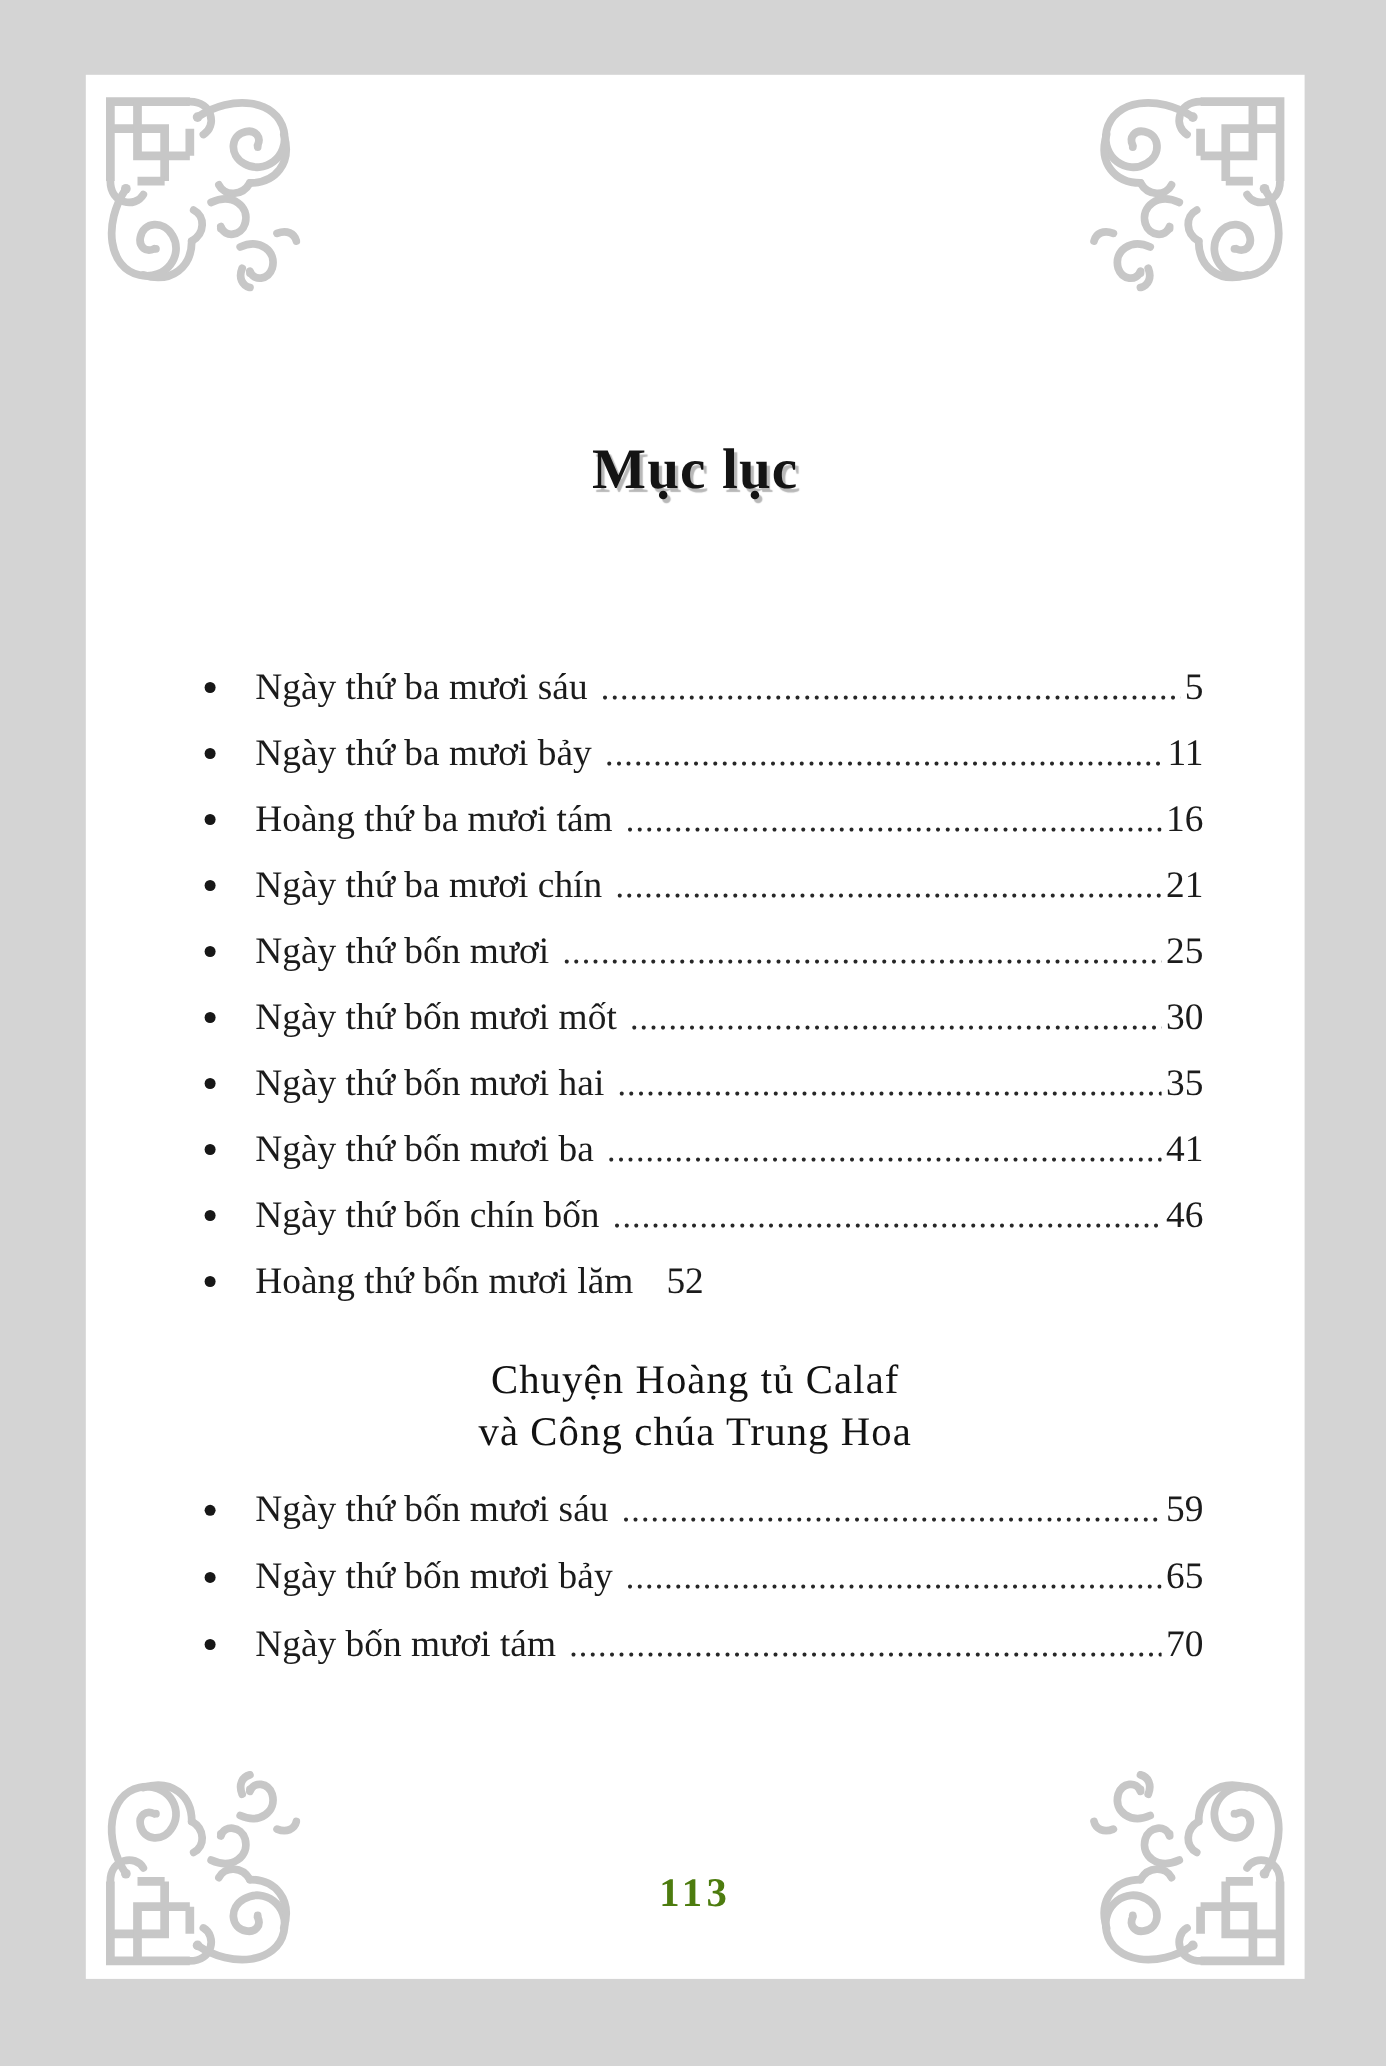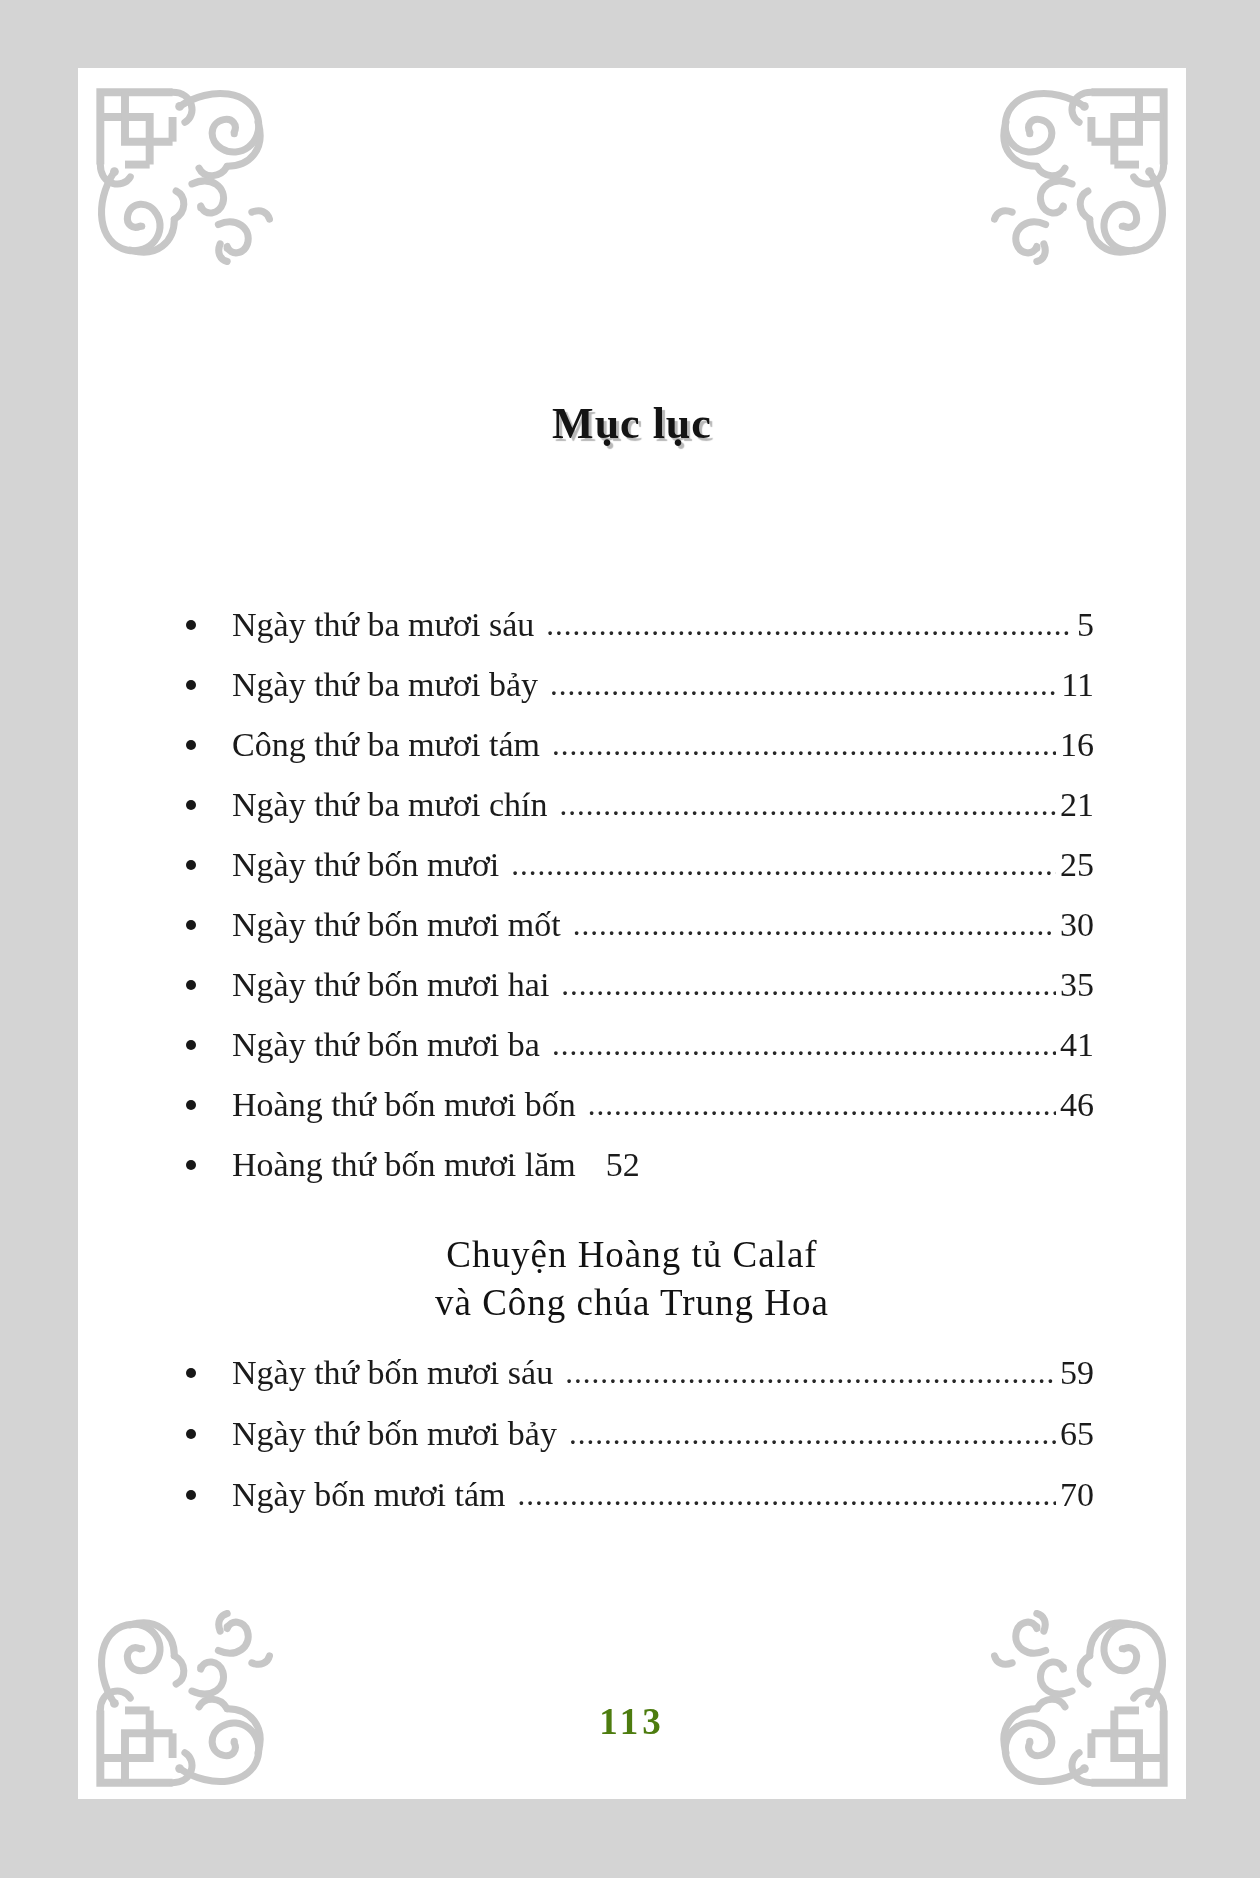--- a/index.html
+++ b/index.html
@@ -19,21 +19,21 @@
   
   .orn { position:absolute; width:185px; height:185px; }
   .orn.tl { left:10px;  top:12px; }
   .orn.tr { right:10px; top:12px;  transform:scaleX(-1); }
   .orn.bl { left:10px;  bottom:4px; transform:scaleY(-1); }
   .orn.br { right:10px; bottom:4px; transform:scale(-1,-1); }
 
   .title {
     position:absolute; top:330px; left:0; width:100%;
     text-align:center;
-    font-size:44px; font-weight:bold; letter-spacing:1px;
+    font-size:52px; font-weight:bold; letter-spacing:1px;
     color:#141414;
     text-shadow:3px 3px 1px #b8b8b8;
   }
 
   .toc { position:absolute; left:108px; right:92px; }
   .toc1 { top:527px; }
   .toc2 { top:1274px; }
 
   .row {
     display:flex; align-items:flex-start;
@@ -135,21 +135,21 @@
       <span class="pnum">5</span>
     </div>
     <div class="row">
       <span class="bullet"></span>
       <span class="label">Ngày thứ ba mươi bảy</span>
       <span class="leader">................................................................................................................................................................................................................................................</span>
       <span class="pnum">11</span>
     </div>
     <div class="row">
       <span class="bullet"></span>
-      <span class="label">Công thứ ba mươi tám</span>
+      <span class="label">Hoàng thứ ba mươi tám</span>
       <span class="leader">................................................................................................................................................................................................................................................</span>
       <span class="pnum">16</span>
     </div>
     <div class="row">
       <span class="bullet"></span>
       <span class="label">Ngày thứ ba mươi chín</span>
       <span class="leader">................................................................................................................................................................................................................................................</span>
       <span class="pnum">21</span>
     </div>
     <div class="row">
@@ -171,21 +171,21 @@
       <span class="pnum">35</span>
     </div>
     <div class="row">
       <span class="bullet"></span>
       <span class="label">Ngày thứ bốn mươi ba</span>
       <span class="leader">................................................................................................................................................................................................................................................</span>
       <span class="pnum">41</span>
     </div>
     <div class="row">
       <span class="bullet"></span>
-      <span class="label">Hoàng thứ bốn mươi bốn</span>
+      <span class="label">Ngày thứ bốn chín bốn</span>
       <span class="leader">................................................................................................................................................................................................................................................</span>
       <span class="pnum">46</span>
     </div>
     <div class="row noleader">
       <span class="bullet"></span>
       <span class="label">Hoàng thứ bốn mươi lăm</span>
 
       <span class="pnum">52</span>
     </div>
   </div>

